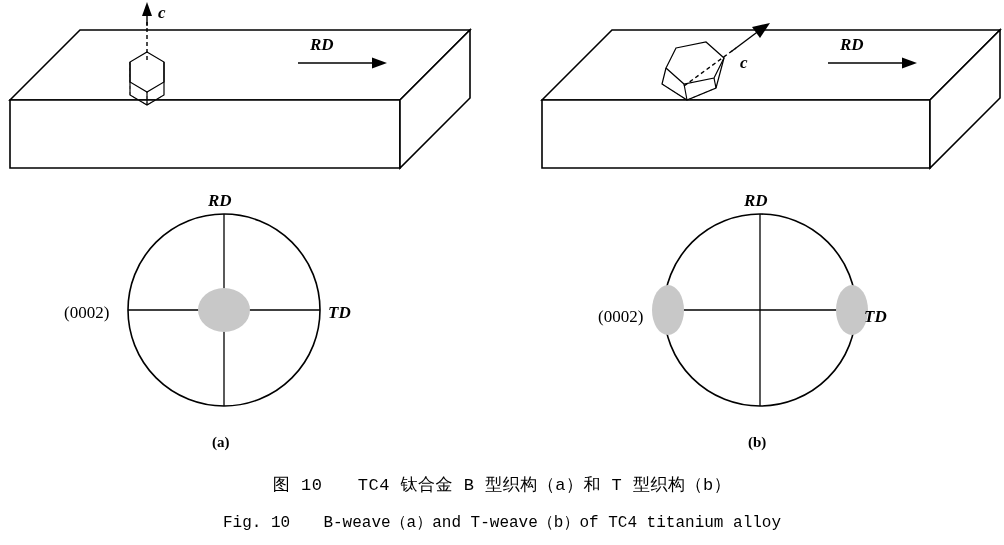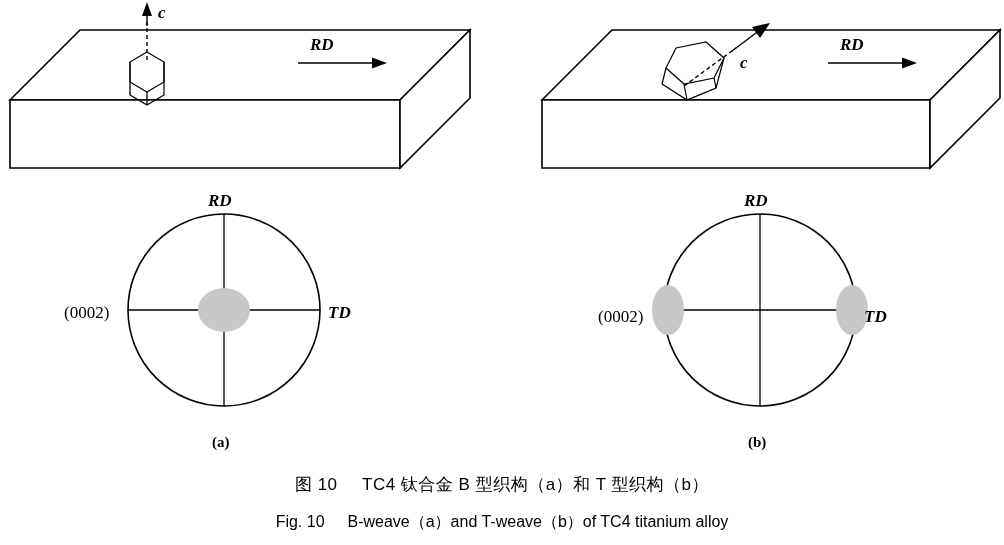--- a/index.html
+++ b/index.html
@@ -30,26 +30,26 @@
   .caption-block {
     position: absolute;
     left: 0;
     width: 1004px;
     text-align: center;
   }
   .caption-cn {
     top: 473px;
     font-size: 17px;
     letter-spacing: 0.5px;
-    font-family: Liberation Sans, sans-serif;
+    font-family: Liberation Mono, monospace;
   }
   .caption-en {
     top: 512px;
     font-size: 16px;
-    font-family: Liberation Sans, sans-serif;
+    font-family: Liberation Mono, monospace;
   }
   .cap-gap {
     display: inline-block;
     width: 14px;
   }
   svg text {
     font-family: "Liberation Serif", serif;
   }
   .lbl-italic {
     font-style: italic;

